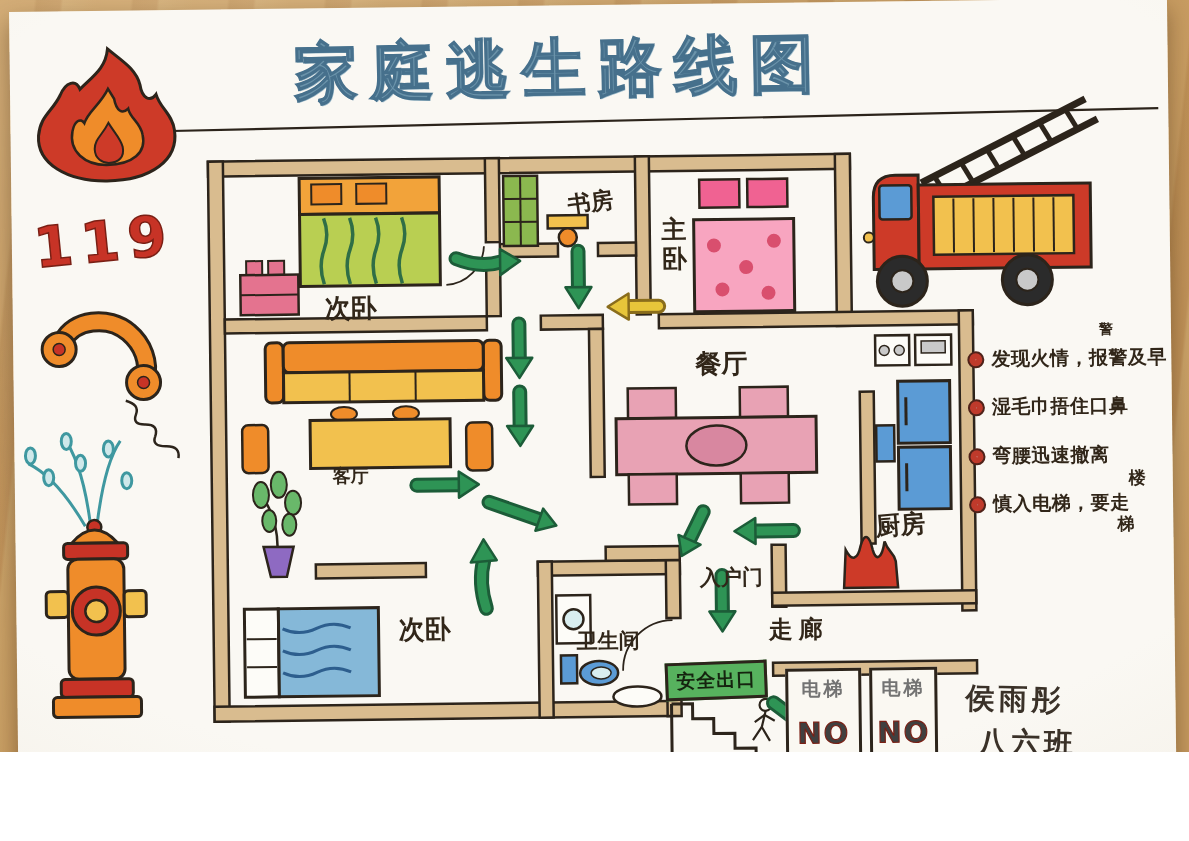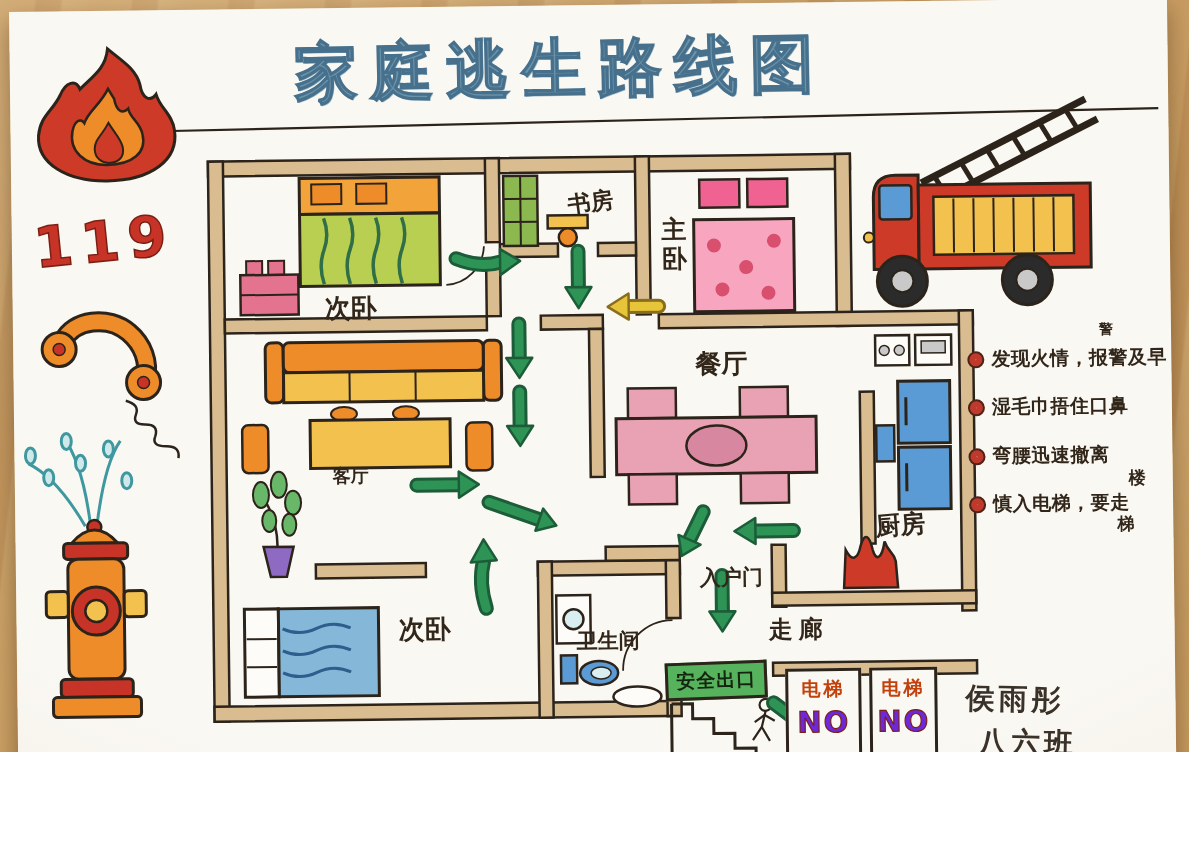--- a/index.html
+++ b/index.html
@@ -25,22 +25,22 @@
   .ring { flex:0 0 auto; width:13px; height:13px; border:6px solid #bf3a2b; border-radius:50%;
     background:#f7f4ee; box-shadow:0 0 0 2px #50231a, inset 0 0 0 1.5px #50231a; }
   .tip-text { margin-left:9px; font-size:19px; font-weight:700; color:#312619; letter-spacing:.5px; white-space:nowrap; }
   .ann { position:absolute; color:#312619; font-weight:700; }
   .exit-sign { position:absolute; left:648px; top:658px; width:102px; height:38px;
     background:#57b25e; border:3px solid #2c241b; display:flex; align-items:center; justify-content:center;
     font-size:19px; font-weight:800; color:#15240f; letter-spacing:1px; transform:rotate(-1.5deg); }
   .lift { position:absolute; top:666px; background:#faf8f2; border:3px solid #2c241b; text-align:center; }
   .lift-a { left:768px; width:76px; height:90px; }
   .lift-b { left:852px; width:68px; height:90px; }
-  .lift-label { margin-top:5px; font-size:19px; font-weight:800; color:#c2410c; letter-spacing:3px; }
-  .lift-no { margin-top:6px; font-size:29px; font-weight:900; color:#6d28d9; letter-spacing:2px;
+  .lift-label { margin-top:5px; font-size:19px; font-weight:800; color:#737373; letter-spacing:3px; }
+  .lift-no { margin-top:17px; font-size:29px; font-weight:900; color:#404040; letter-spacing:2px;
     -webkit-text-stroke:1.2px #7a1f14; line-height:1; }
   .sig { position:absolute; color:#3a3128; font-weight:700; font-size:29px; letter-spacing:4px; transform:rotate(2deg); white-space:nowrap; }
 </style>
 </head>
 <body>
 
 <div class="scene">
   <div class="paper">
 
     <svg class="art" width="1158" height="822" viewBox="0 0 1158 822">

